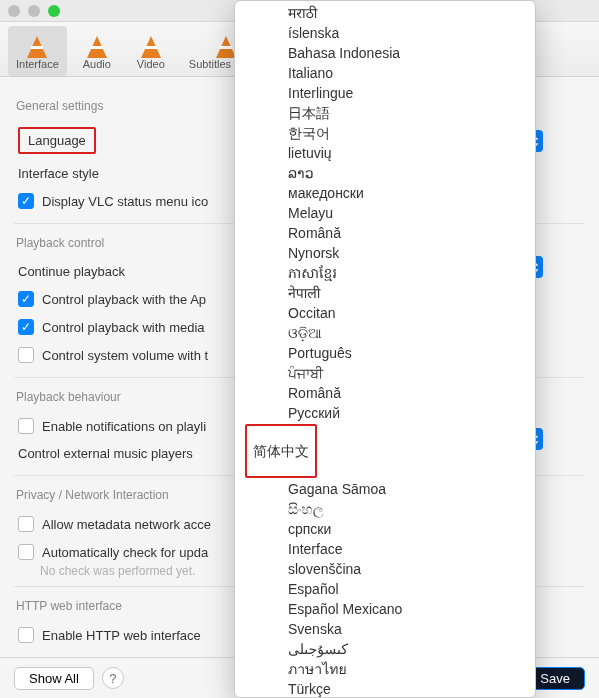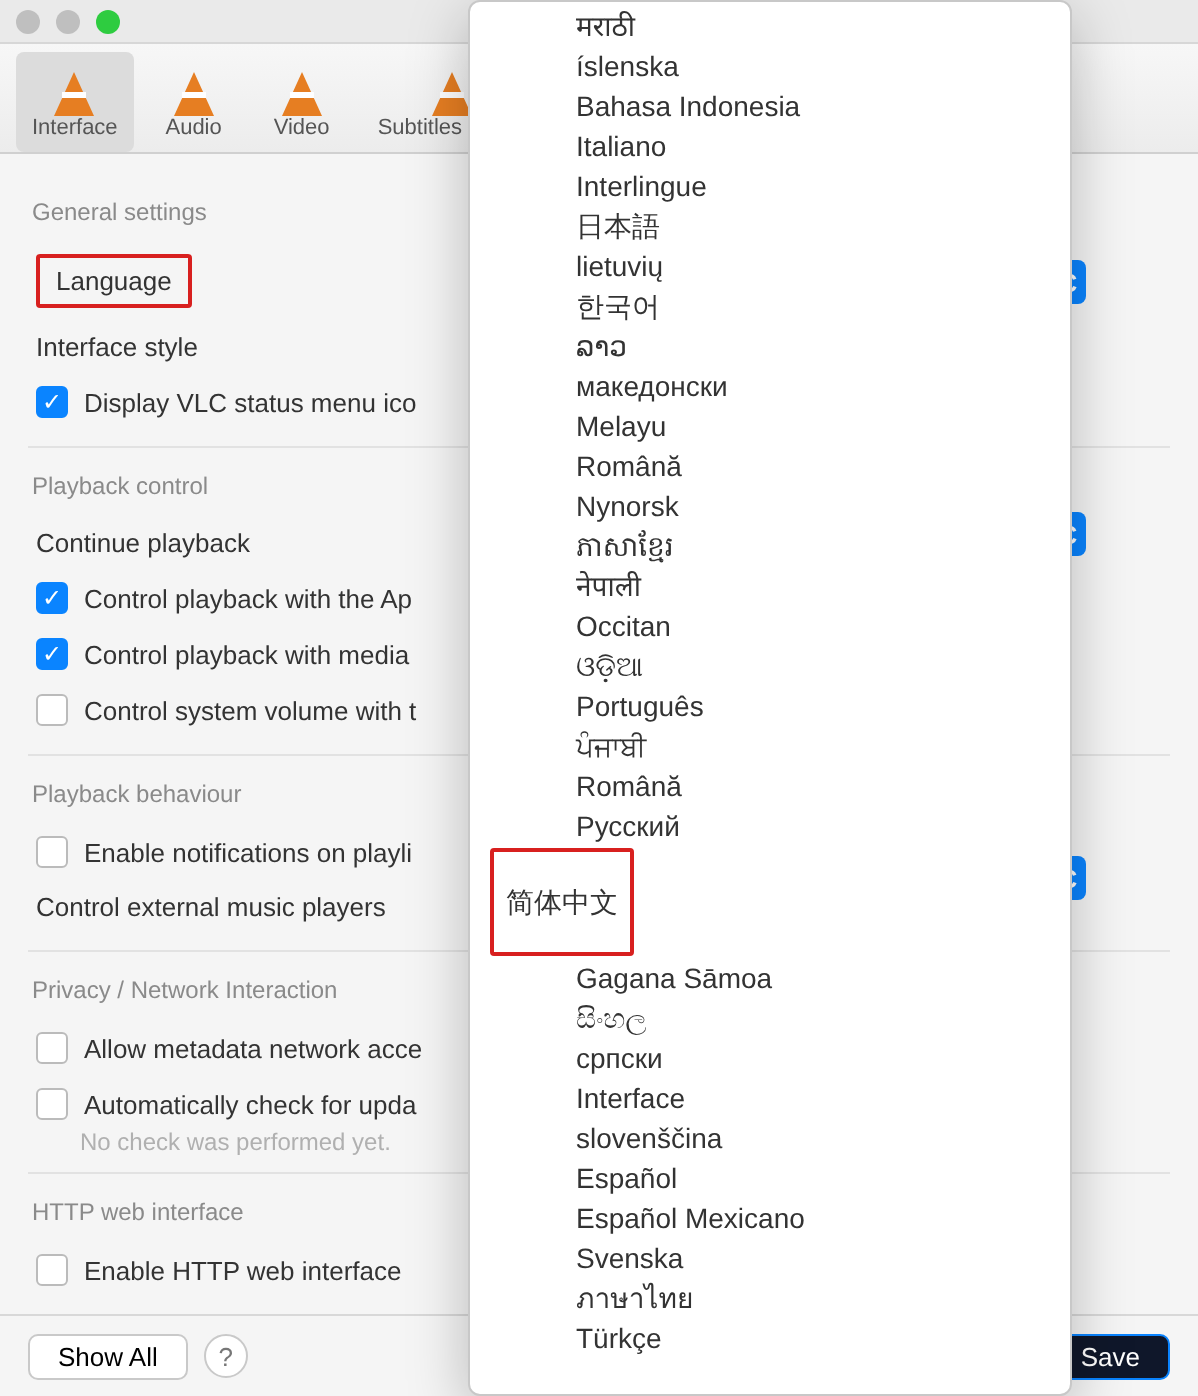--- a/index.html
+++ b/index.html
@@ -308,22 +308,22 @@
   <button class="btn save">Save</button>
 </div>
 
 <div class="dropdown" id="lang-dd">
     <div class="dd-item">मराठी</div>
     <div class="dd-item">íslenska</div>
     <div class="dd-item">Bahasa Indonesia</div>
     <div class="dd-item">Italiano</div>
     <div class="dd-item">Interlingue</div>
     <div class="dd-item">日本語</div>
+    <div class="dd-item">한국어</div>
     <div class="dd-item">lietuvių</div>
-    <div class="dd-item">한국어</div>
     <div class="dd-item">ລາວ</div>
     <div class="dd-item">македонски</div>
     <div class="dd-item">Melayu</div>
     <div class="dd-item">Română</div>
     <div class="dd-item">Nynorsk</div>
     <div class="dd-item">ភាសាខ្មែរ</div>
     <div class="dd-item">नेपाली</div>
     <div class="dd-item">Occitan</div>
     <div class="dd-item">ଓଡ଼ିଆ</div>
     <div class="dd-item">Português</div>
@@ -332,15 +332,16 @@
     <div class="dd-item">Русский</div>
     <div class="dd-wrap-hl"><span class="dd-item hl">简体中文</span></div>
     <div class="dd-item">Gagana Sāmoa</div>
     <div class="dd-item">සිංහල</div>
     <div class="dd-item">српски</div>
     <div class="dd-item">Interface</div>
     <div class="dd-item">slovenščina</div>
     <div class="dd-item">Español</div>
     <div class="dd-item">Español Mexicano</div>
     <div class="dd-item">Svenska</div>
+    <div class="dd-item">كىسۇجىلى</div>
     <div class="dd-item">ภาษาไทย</div>
     <div class="dd-item">Türkçe</div>
   </div>
 
 </body></html>

